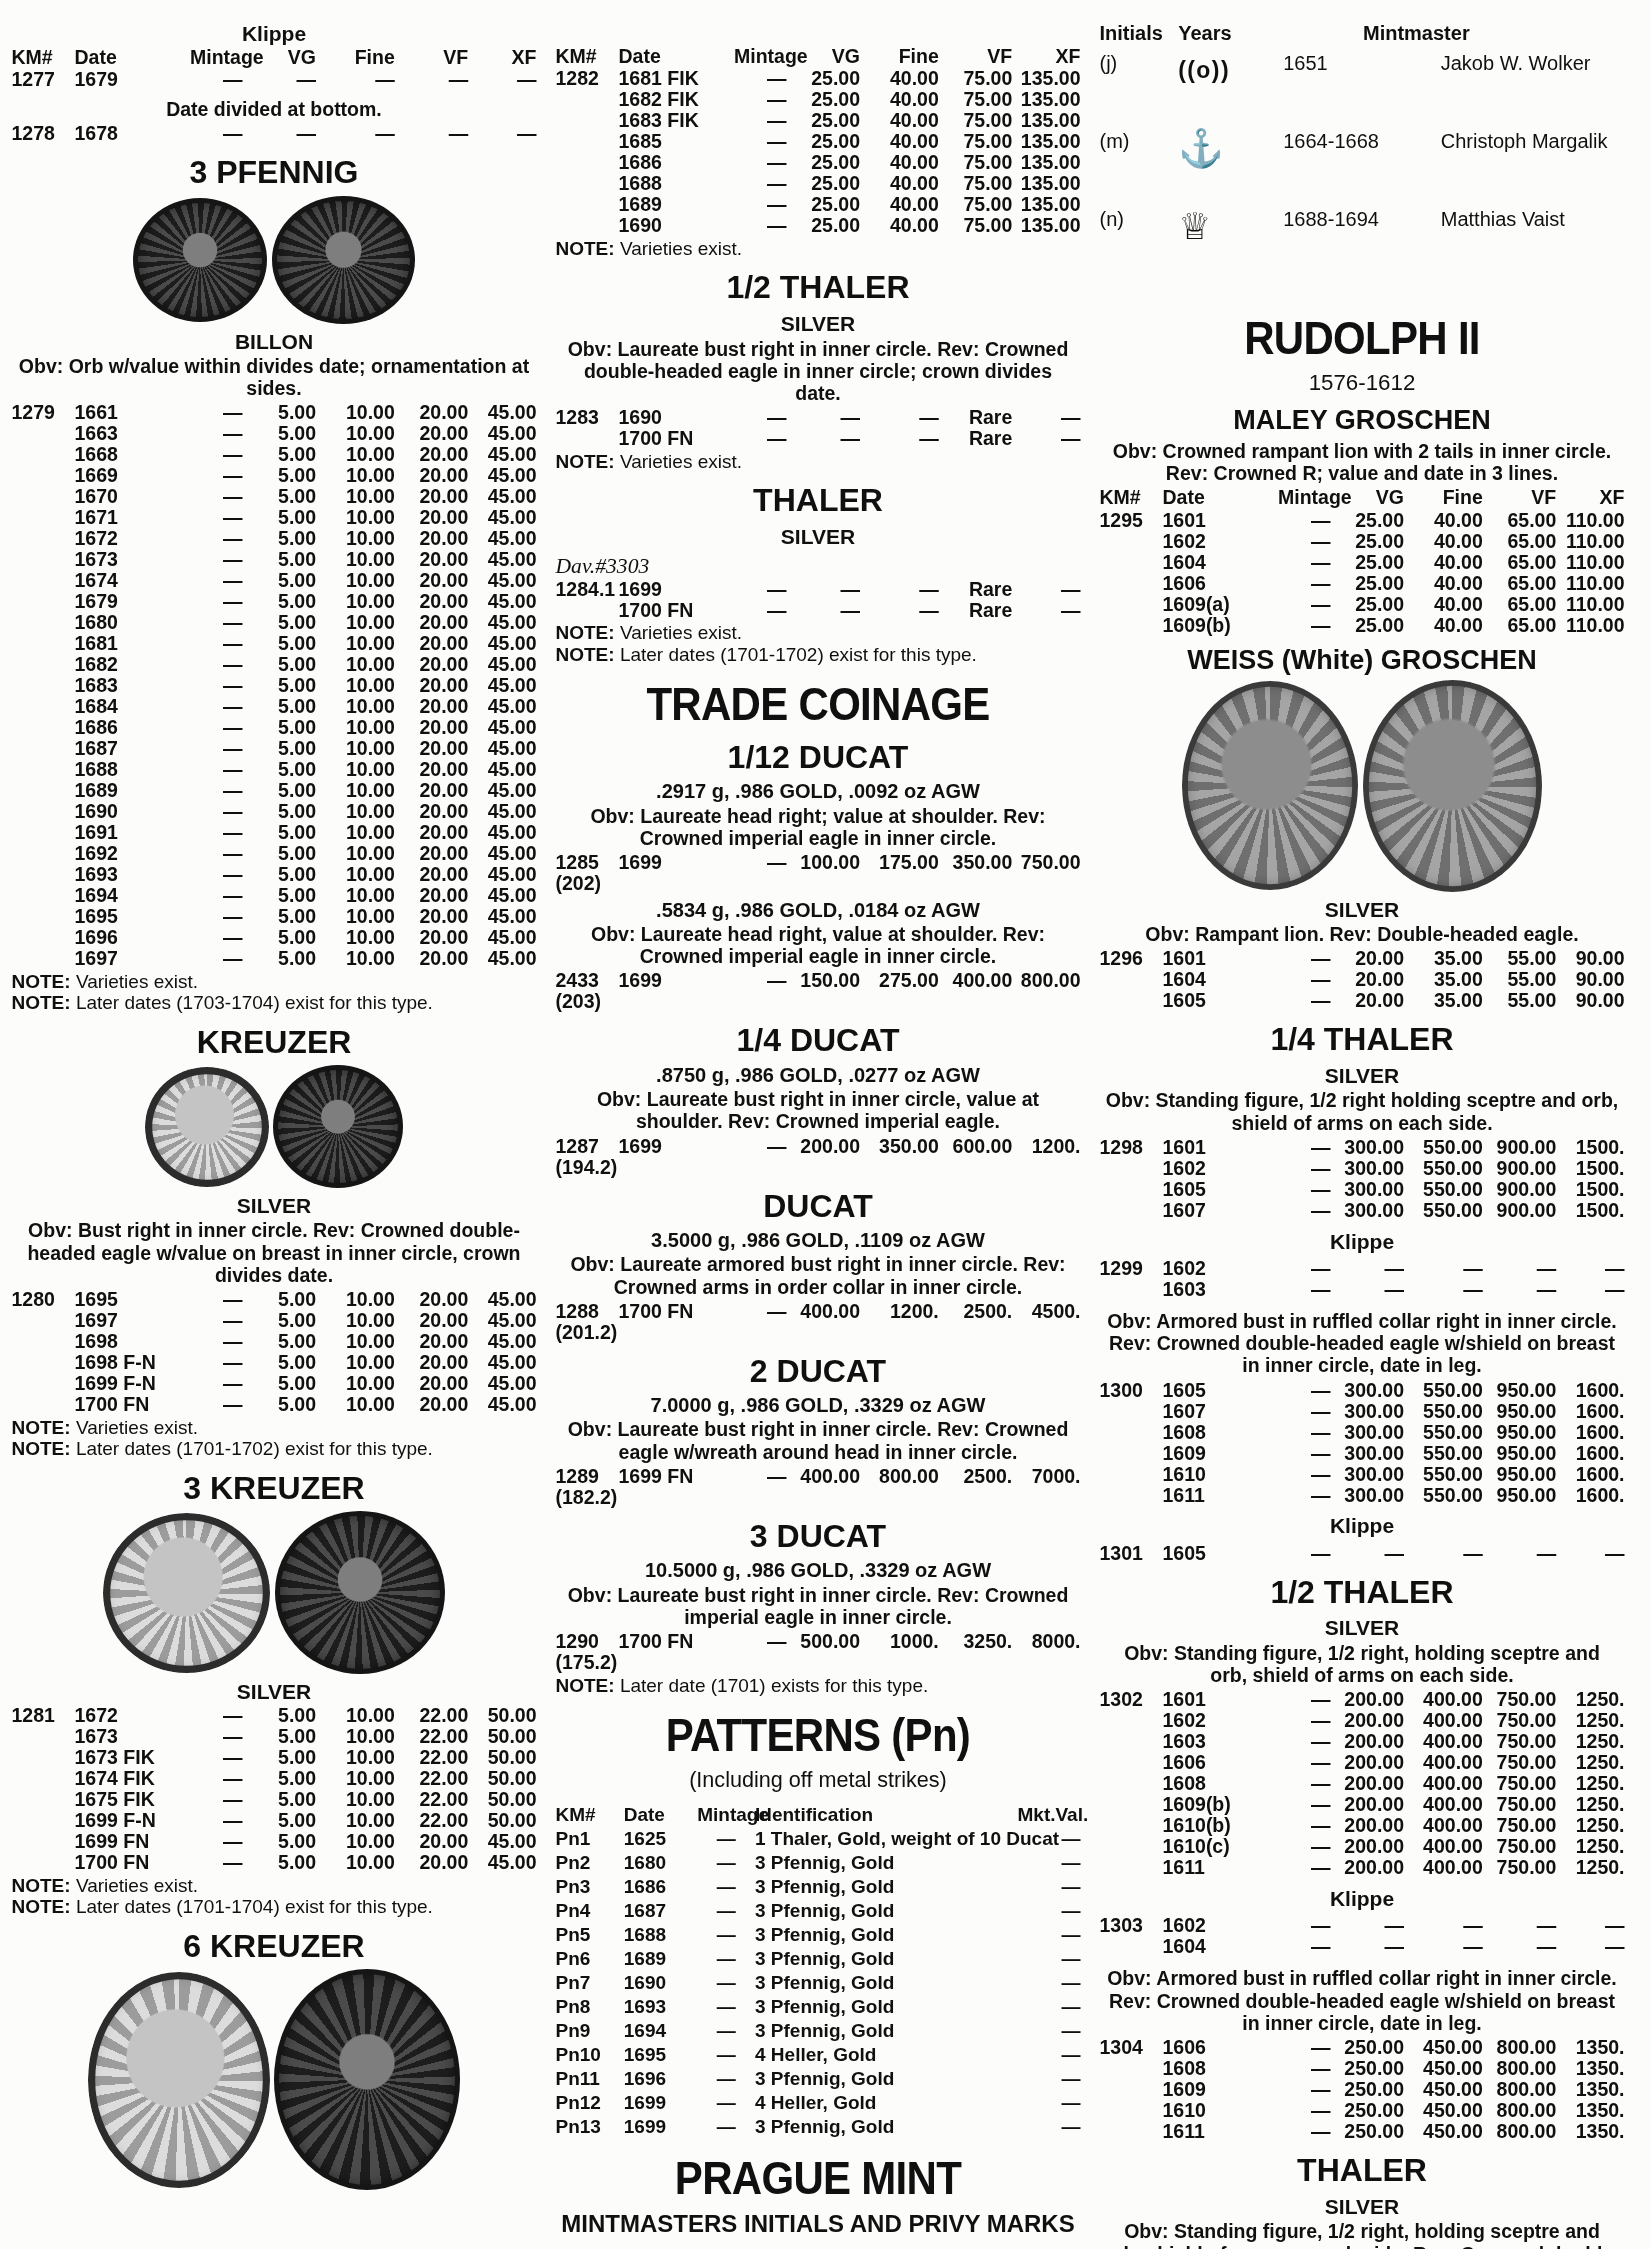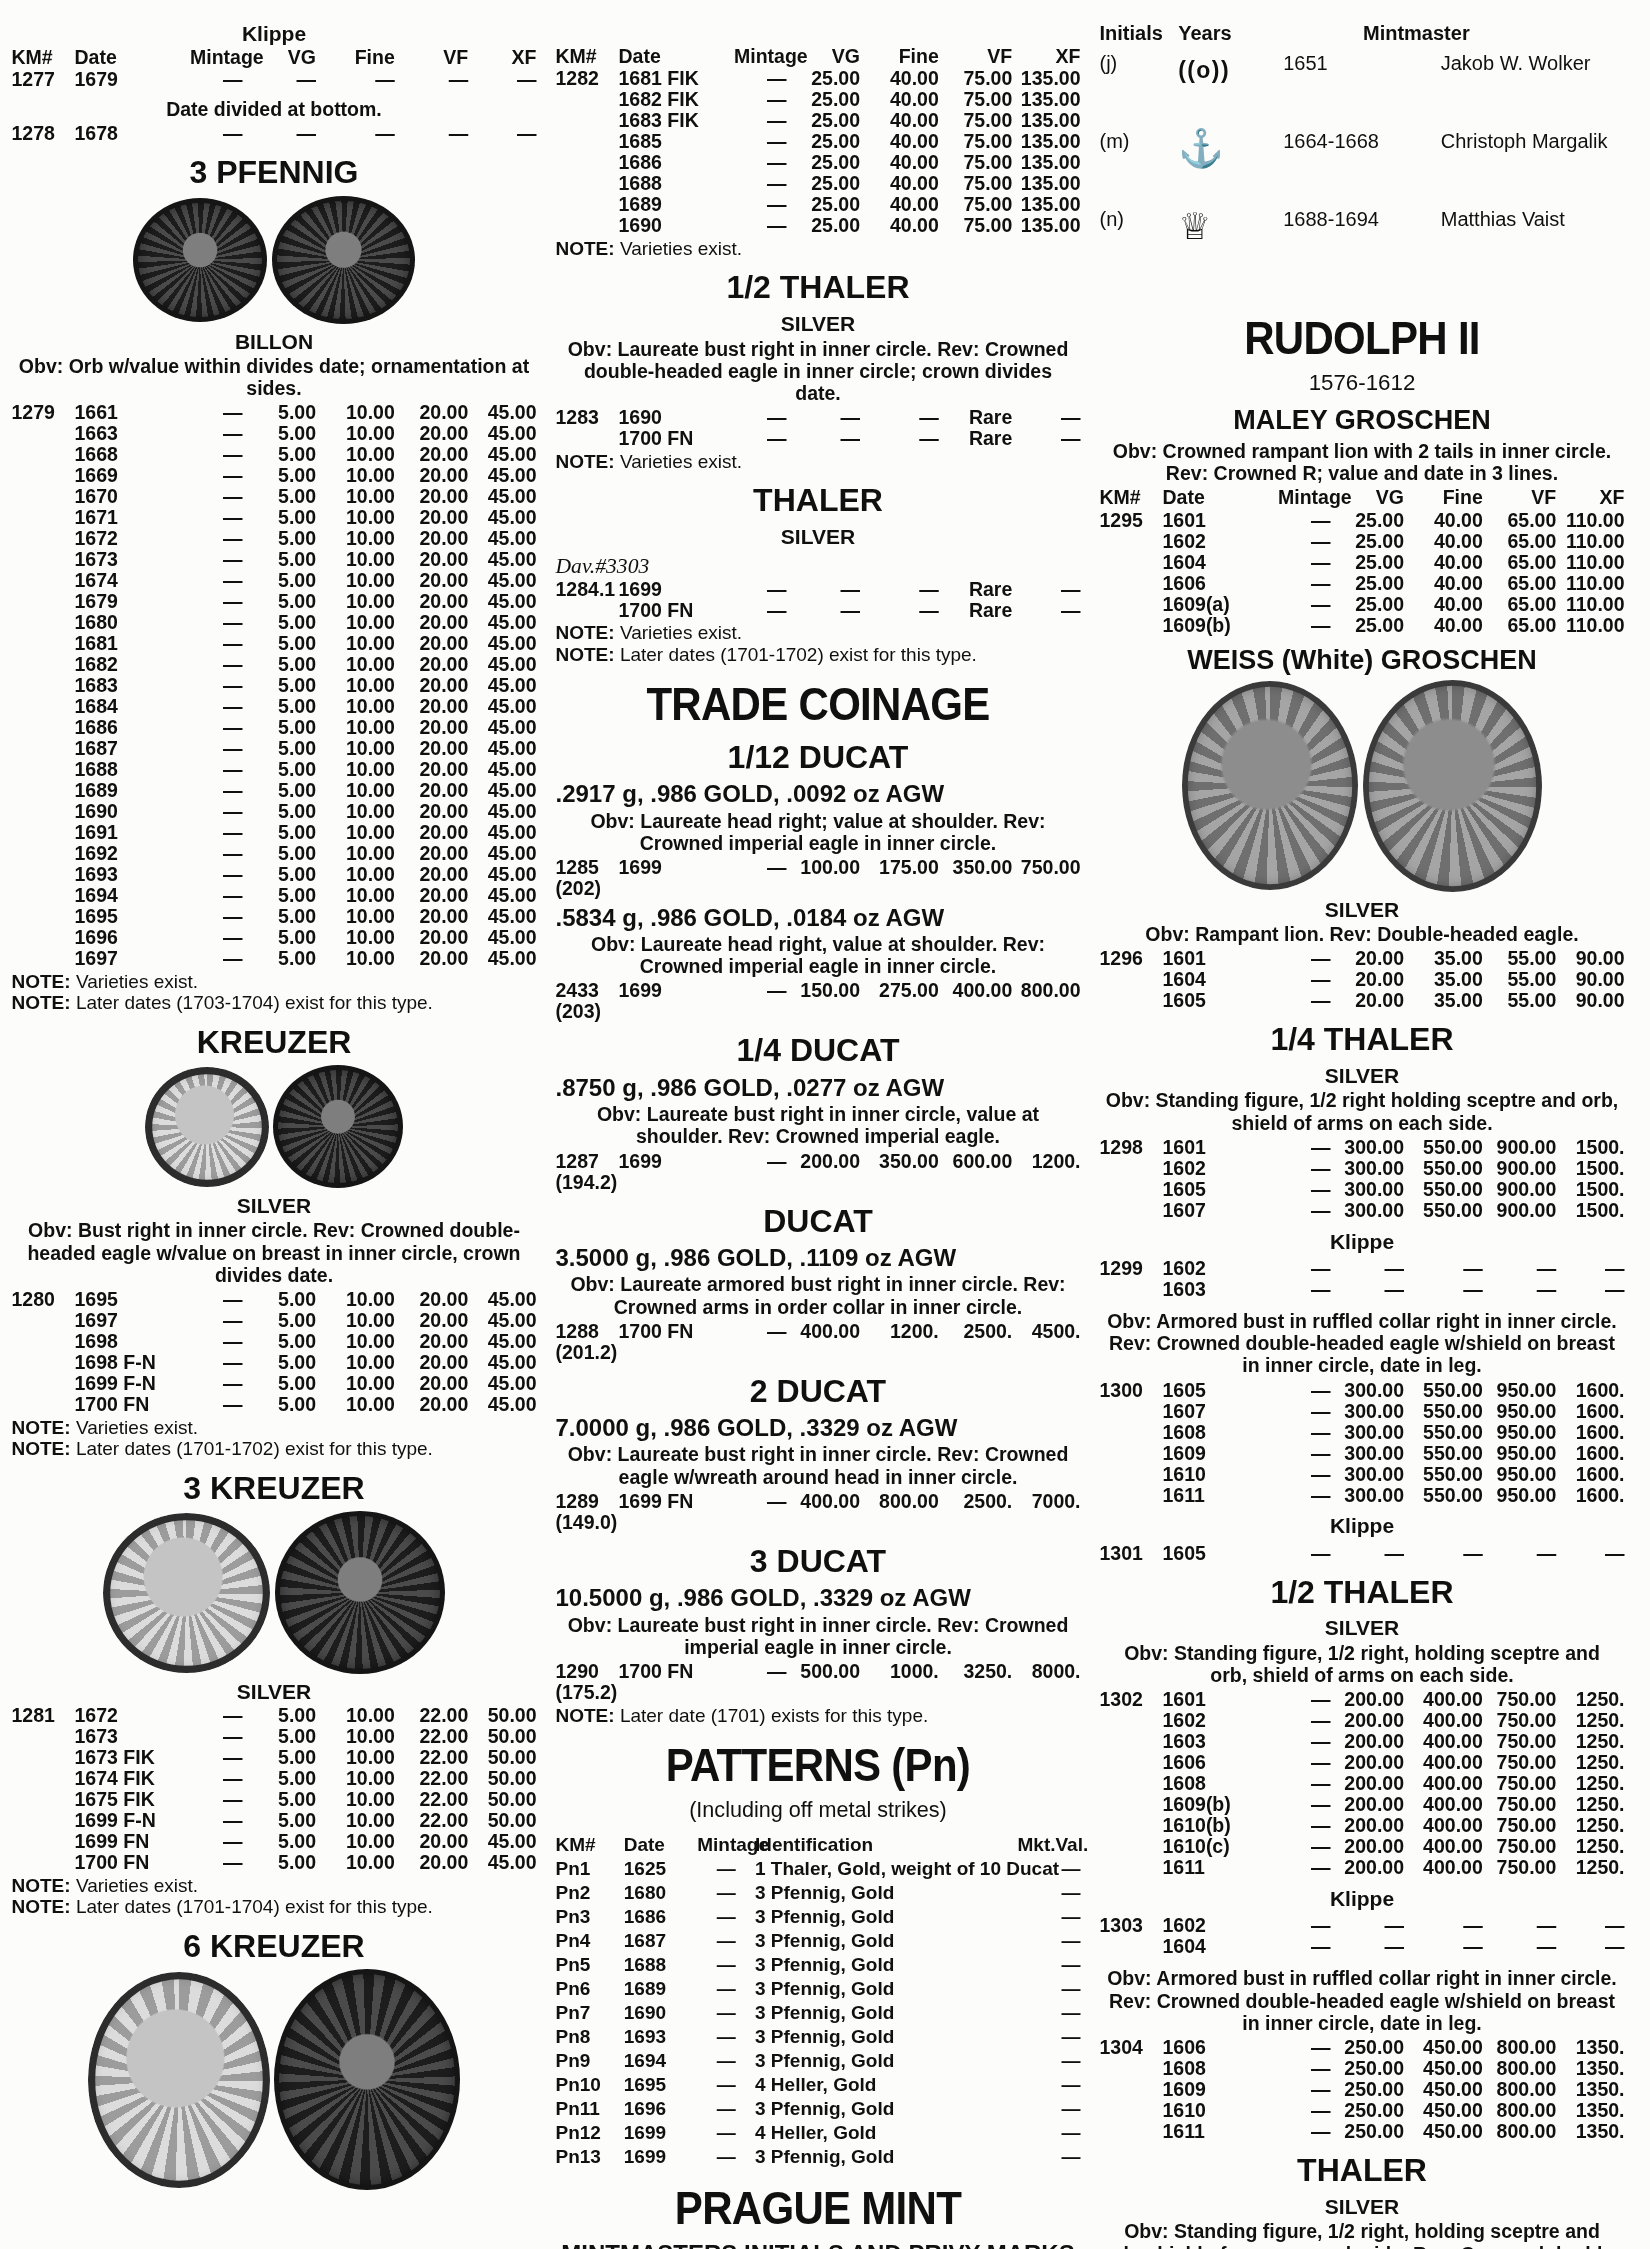--- a/index.html
+++ b/index.html
@@ -28,21 +28,21 @@
   .t5 .c4{text-align:right;}
 
   
   .center{text-align:center;}
   h1,h2,h3{margin:0;text-align:center;}
   .big-title{font-size:42px;letter-spacing:-0.7px;margin:16px 0 7.2px;transform:scaleY(1.08);}
   .sec-title{font-size:32px;margin:10px 0 4.3px;}
   .sub-title{font-size:27px;margin:8.7px 0 4.3px;}
   .metal{font-size:21px;text-align:center;margin:5.8px 0 1.4px;}
   .desc{font-size:19.5px;line-height:22.3px;text-align:center;margin:1.4px 4.3px 2.9px;}
-  .specs{font-size:24px;text-align:left;margin:4.3px 0 1.4px;}
+  .specs{font-size:20px;text-align:center;margin:4.3px 0 1.4px;}
   .interstitial{font-size:19.5px;text-align:center;margin:7.2px 0 2.9px;}
   .klippe-sub{font-size:21px;text-align:center;margin:8.7px 0 4.3px;}
   .ruler-years{font-size:22.3px;font-weight:400;text-align:center;margin:4.3px 0 1.4px;}
   .dav{font-family:"Liberation Serif",serif;font-style:italic;font-weight:400;font-size:21.6px;margin:4.3px 0 0;}
   .note{font-size:19px;line-height:21.6px;font-weight:400;}
   .note .nlab{font-weight:700;margin-top:20px;}
   .mm-subtitle{font-size:24px;text-align:center;margin:7.2px 0 17.3px;}
 
   
   .tmm-head{display:grid;grid-template-columns:15% 20% 65%;font-size:20px;margin-bottom:7.2px;}
@@ -803,21 +803,21 @@
           <div class="tr">
             <span class="td c0">1289</span>
             <span class="td c1">1699 FN</span>
             <span class="td c2">—</span>
             <span class="td c3">400.00</span>
             <span class="td c4">800.00</span>
             <span class="td c5">2500.</span>
             <span class="td c6">7000.</span>
           </div>
           <div class="tr">
-            <span class="td c0">(149.0)</span>
+            <span class="td c0">(182.2)</span>
             <span class="td c1"></span>
             <span class="td c2"></span>
             <span class="td c3"></span>
             <span class="td c4"></span>
             <span class="td c5"></span>
             <span class="td c6"></span>
           </div>
         </div>
     </section>
 

